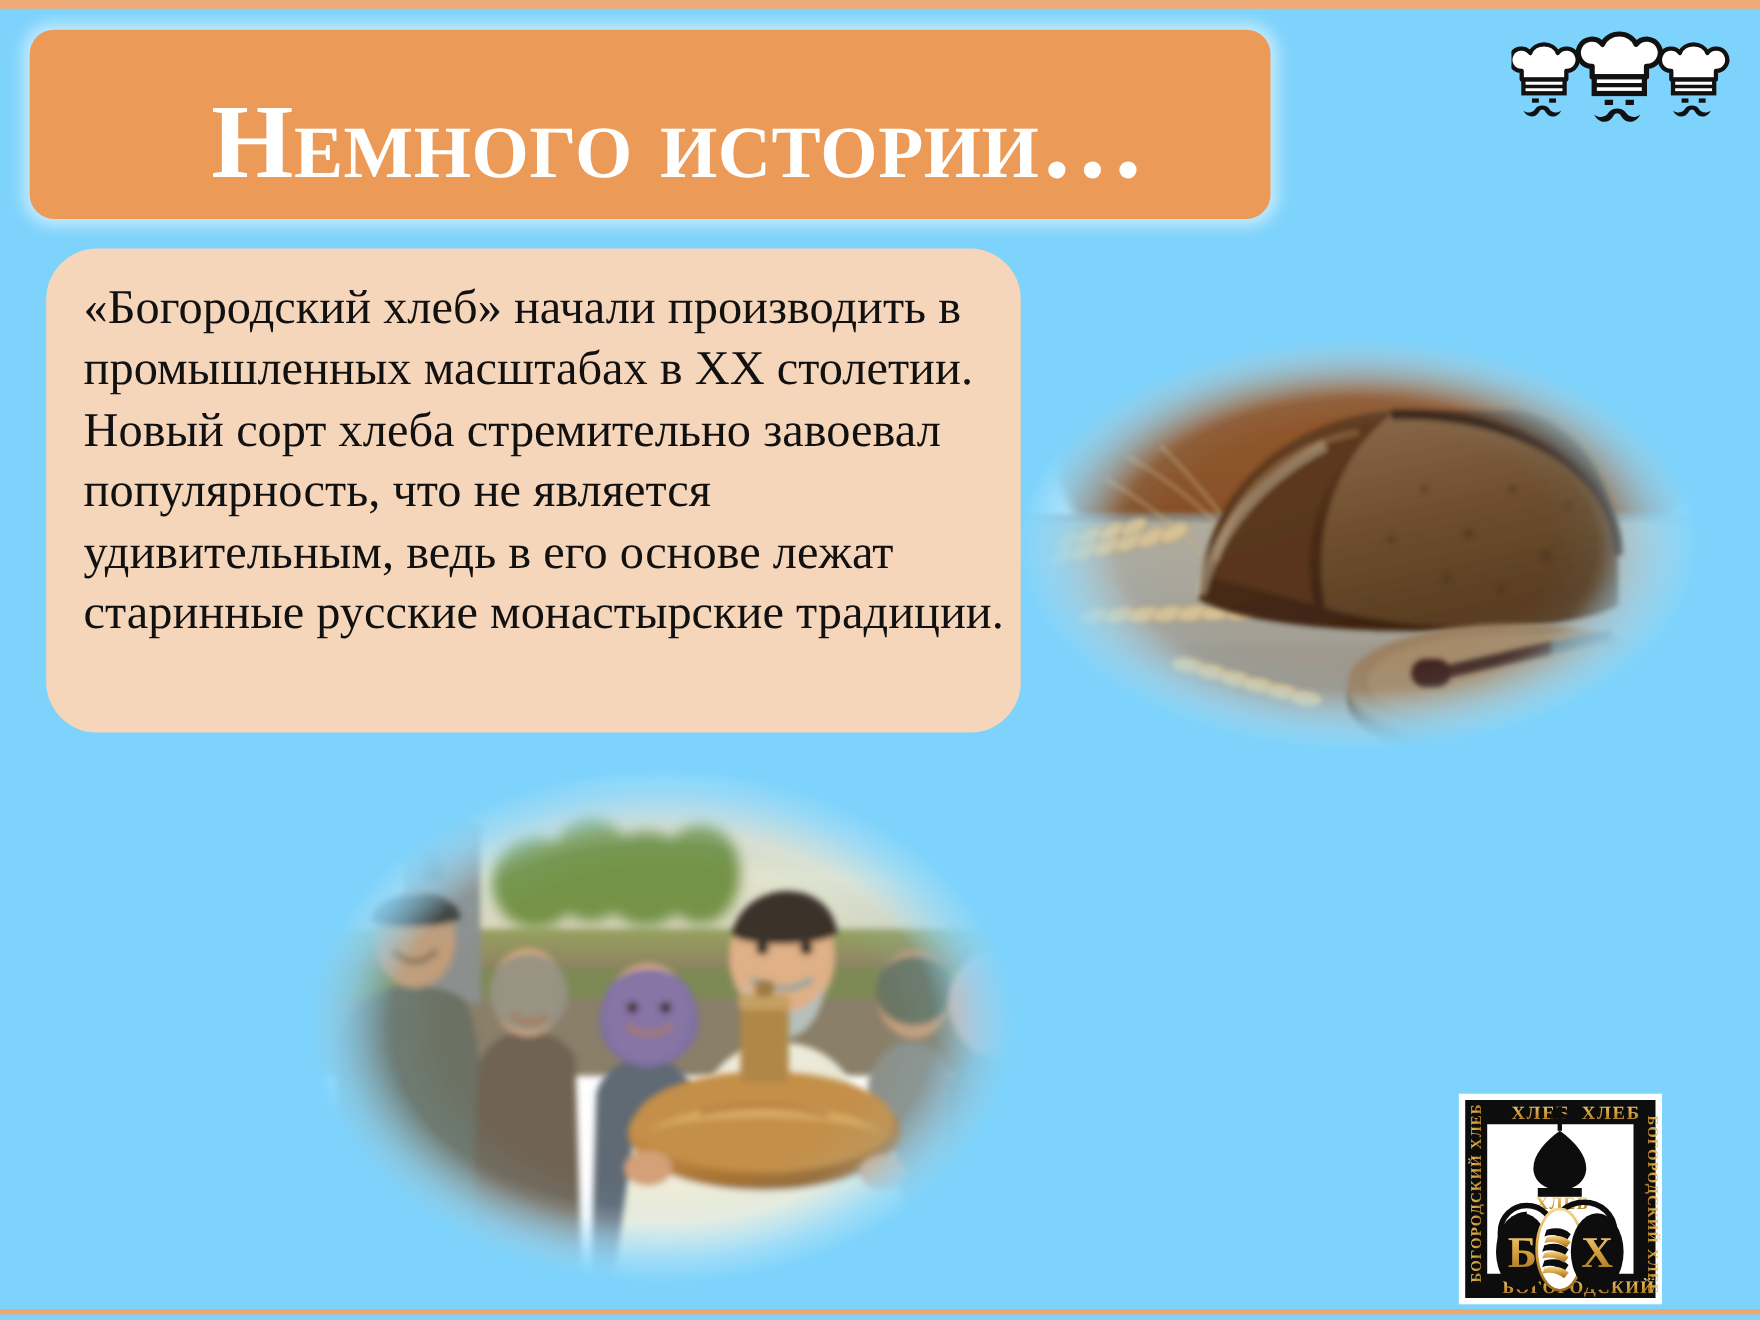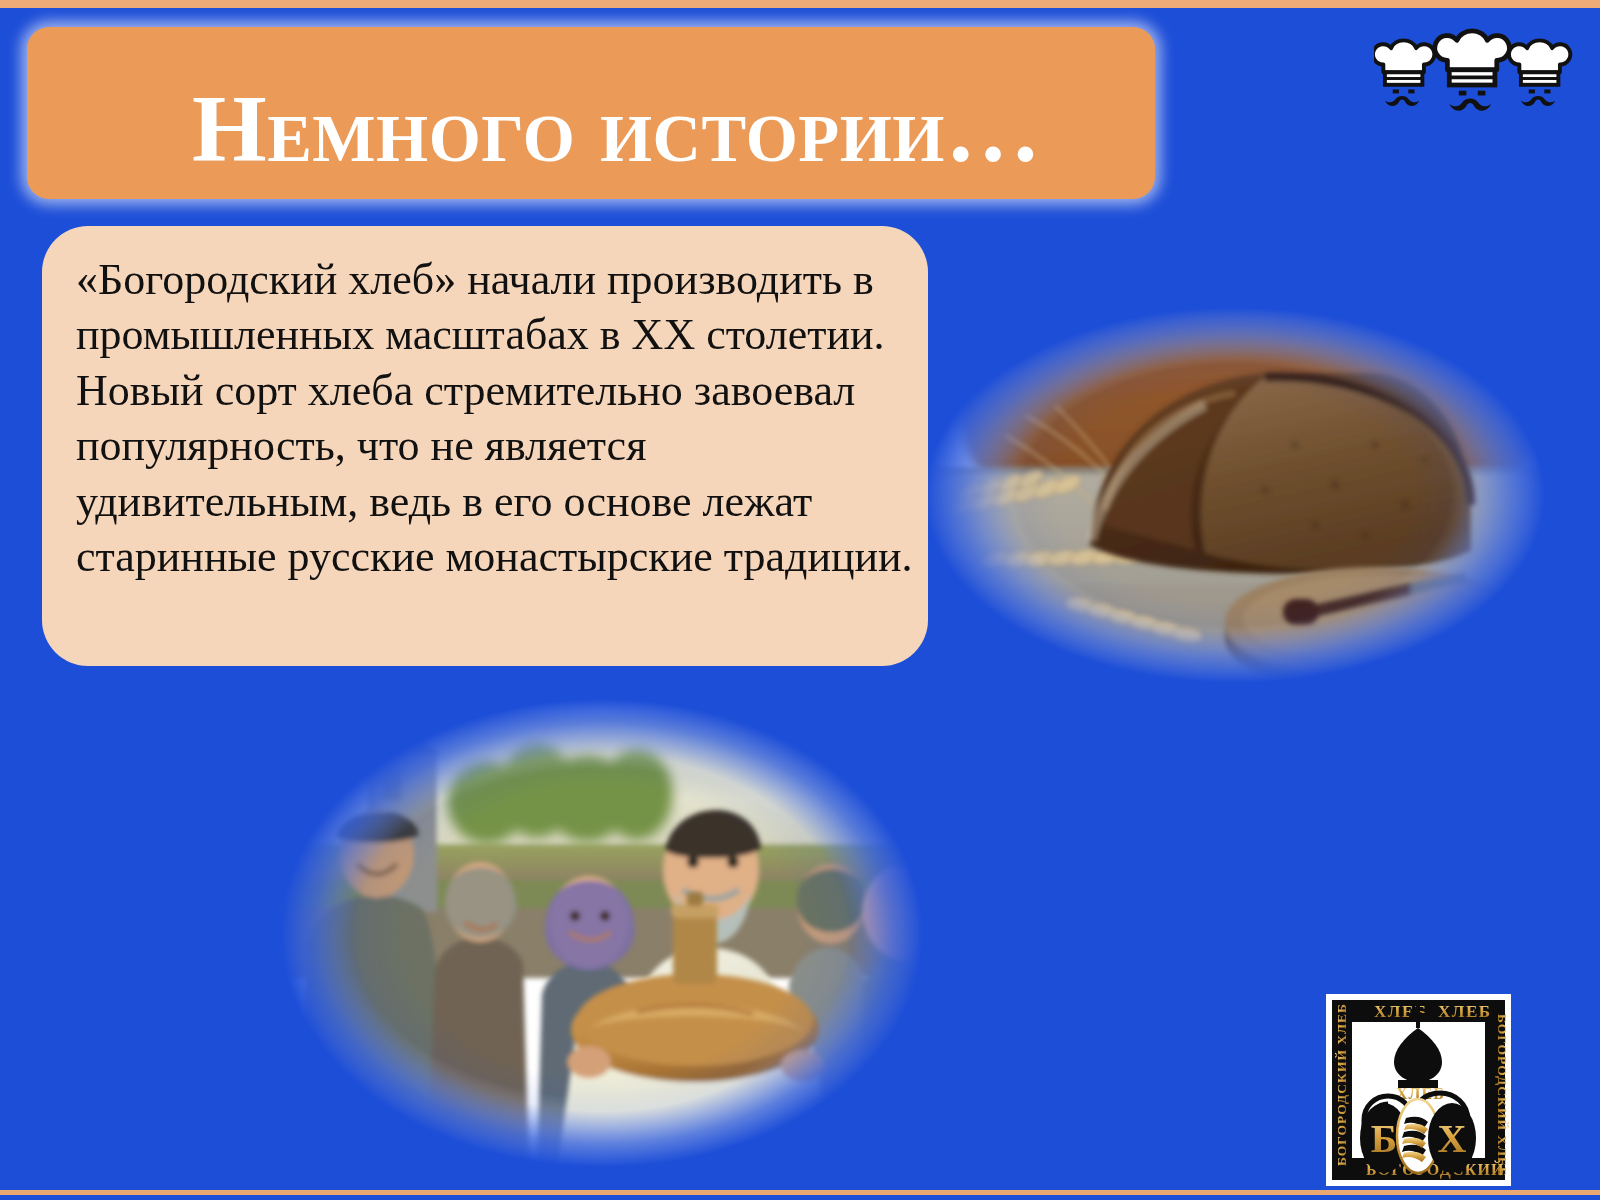--- a/index.html
+++ b/index.html
@@ -12,21 +12,21 @@
     height: 1200px;
     overflow: hidden;
     font-family: "Liberation Serif", "DejaVu Serif", serif;
     position: relative;
   }
   #slide {
     position: absolute;
     left: 0; top: 0;
     width: 1600px;
     height: 1200px;
-    background: #1d4ed8;
+    background: #7dd3fc;
     overflow: hidden;
   }
 
   
   .strip-top {
     position: absolute;
     left: 0; top: 0;
     width: 1600px; height: 8px;
     background: #eeab78;
   }

